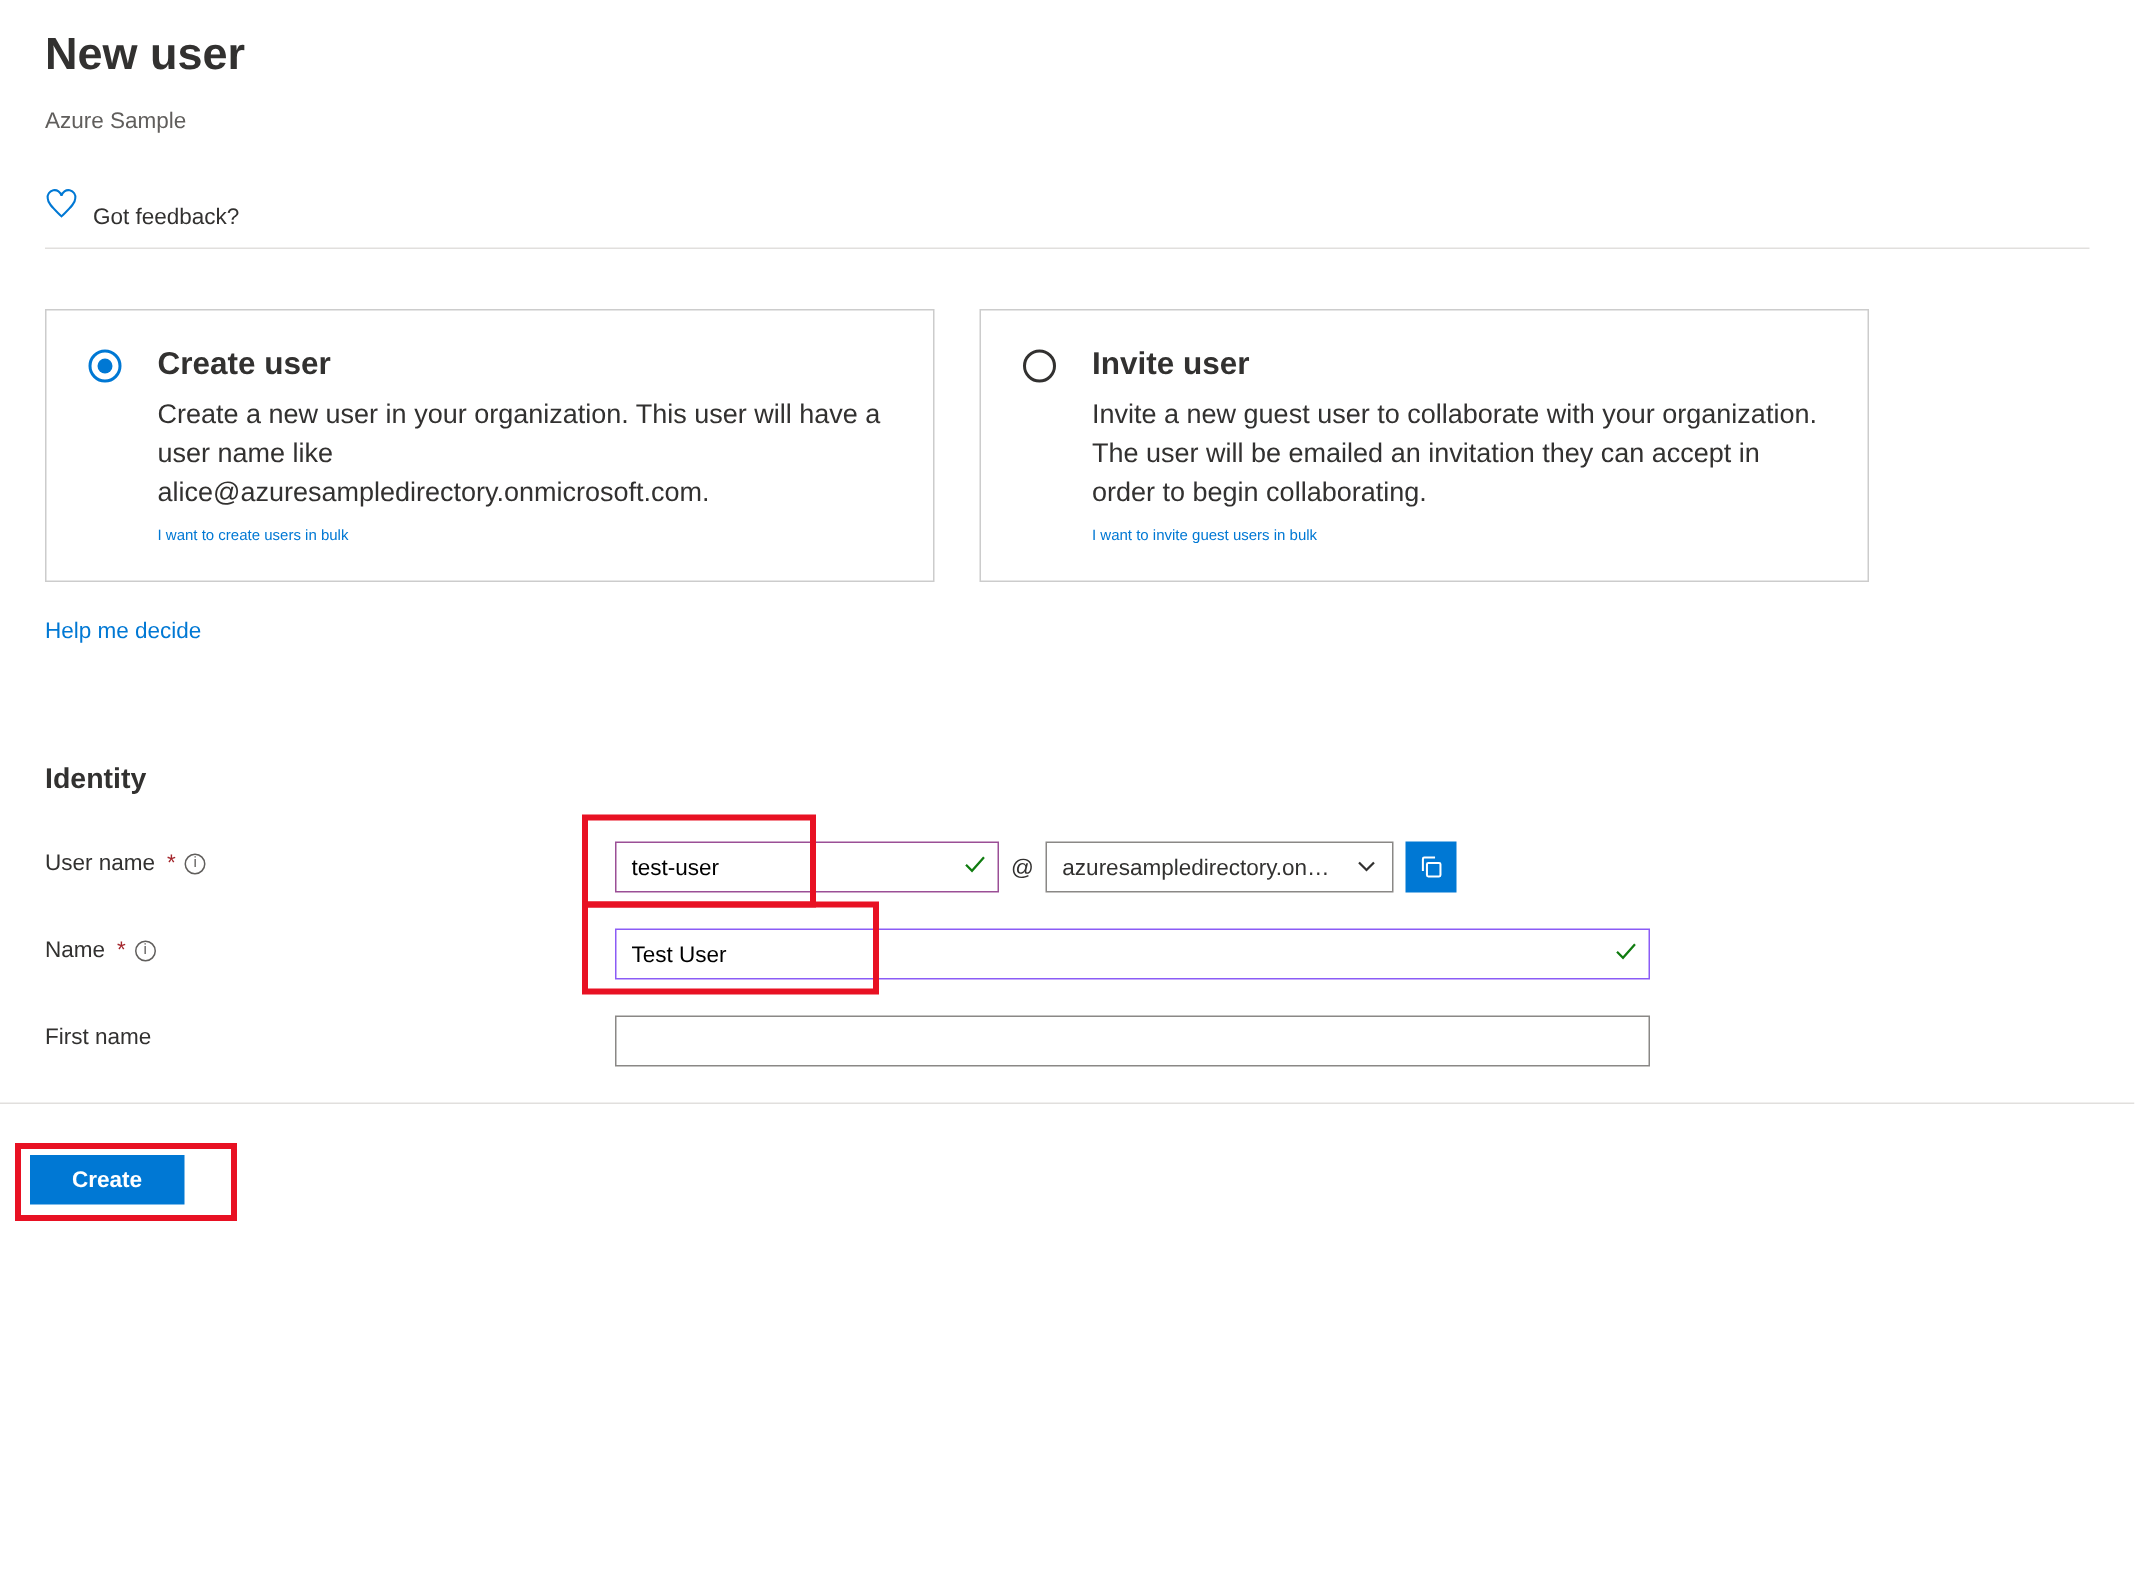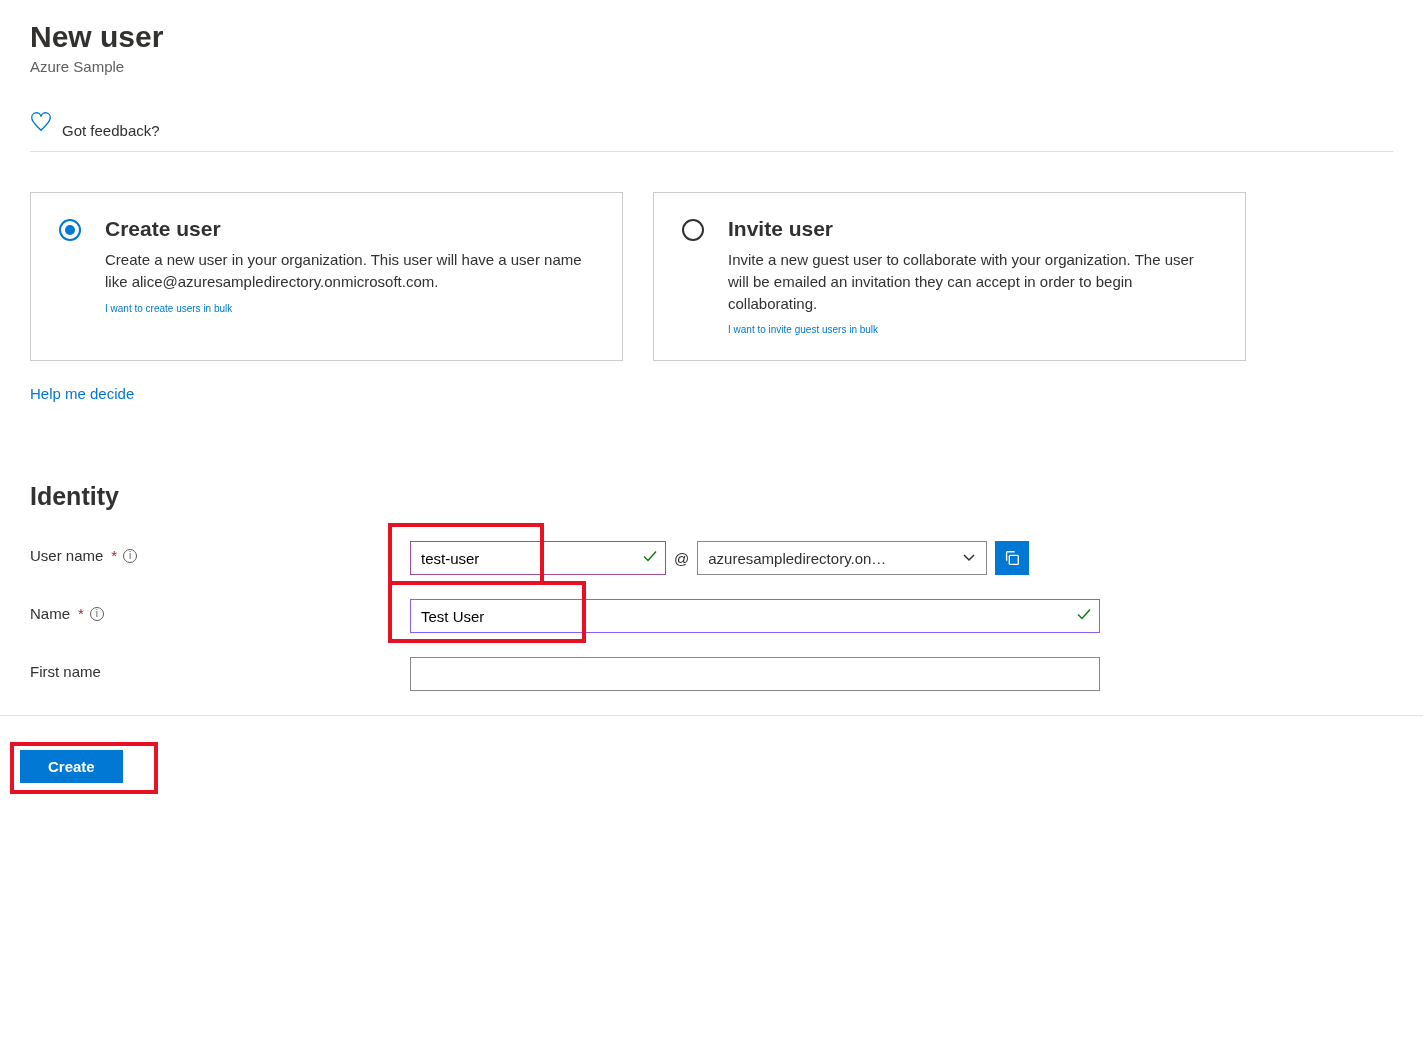--- a/index.html
+++ b/index.html
@@ -11,21 +11,21 @@
       font-family: "Segoe UI", -apple-system, BlinkMacSystemFont, sans-serif;
       color: #323130;
       background: #ffffff;
       padding: 20px 30px;
       font-size: 14px;
     }
     .page-title {
       font-size: 30px;
       font-weight: 600;
       color: #323130;
-      margin-bottom: 4px;
+      margin-bottom: 18px;
     }
     .subtitle {
       font-size: 15px;
       color: #605e5c;
       margin-bottom: 32px;
     }
     .feedback-row {
       display: flex;
       align-items: center;
       gap: 10px;
@@ -79,40 +79,40 @@
     .option-content {
       flex: 1;
     }
     .option-title {
       font-size: 21px;
       font-weight: 700;
       margin-bottom: 8px;
       color: #323130;
     }
     .option-desc {
-      font-size: 15px;
+      font-size: 18px;
       line-height: 1.45;
       color: #323130;
       margin-bottom: 6px;
     }
     .link {
       color: #0078d4;
       text-decoration: none;
       font-size: 10px;
       cursor: pointer;
       text-align: right;
     }
     .help-link {
       margin-bottom: 80px;
       display: inline-block;
       color: #0078d4;
       font-size: 15px;
     }
     .section-title {
-      font-size: 25px;
+      font-size: 19px;
       font-weight: 700;
       margin-bottom: 30px;
       color: #323130;
     }
     .form-row {
       display: flex;
       align-items: flex-start;
       margin-bottom: 24px;
     }
     .form-label {
@@ -172,21 +172,21 @@
     }
     .at-symbol {
       font-size: 15px;
       color: #323130;
     }
     .domain-select {
       border: 1px solid #8a8886;
       height: 34px;
       padding: 4px 10px;
       font-size: 15px;
-      width: 290px;
+      width: 232px;
       display: flex;
       align-items: center;
       justify-content: space-between;
       background: #fff;
       cursor: pointer;
     }
     .chevron-down {
       font-size: 14px;
     }
     .copy-btn {

